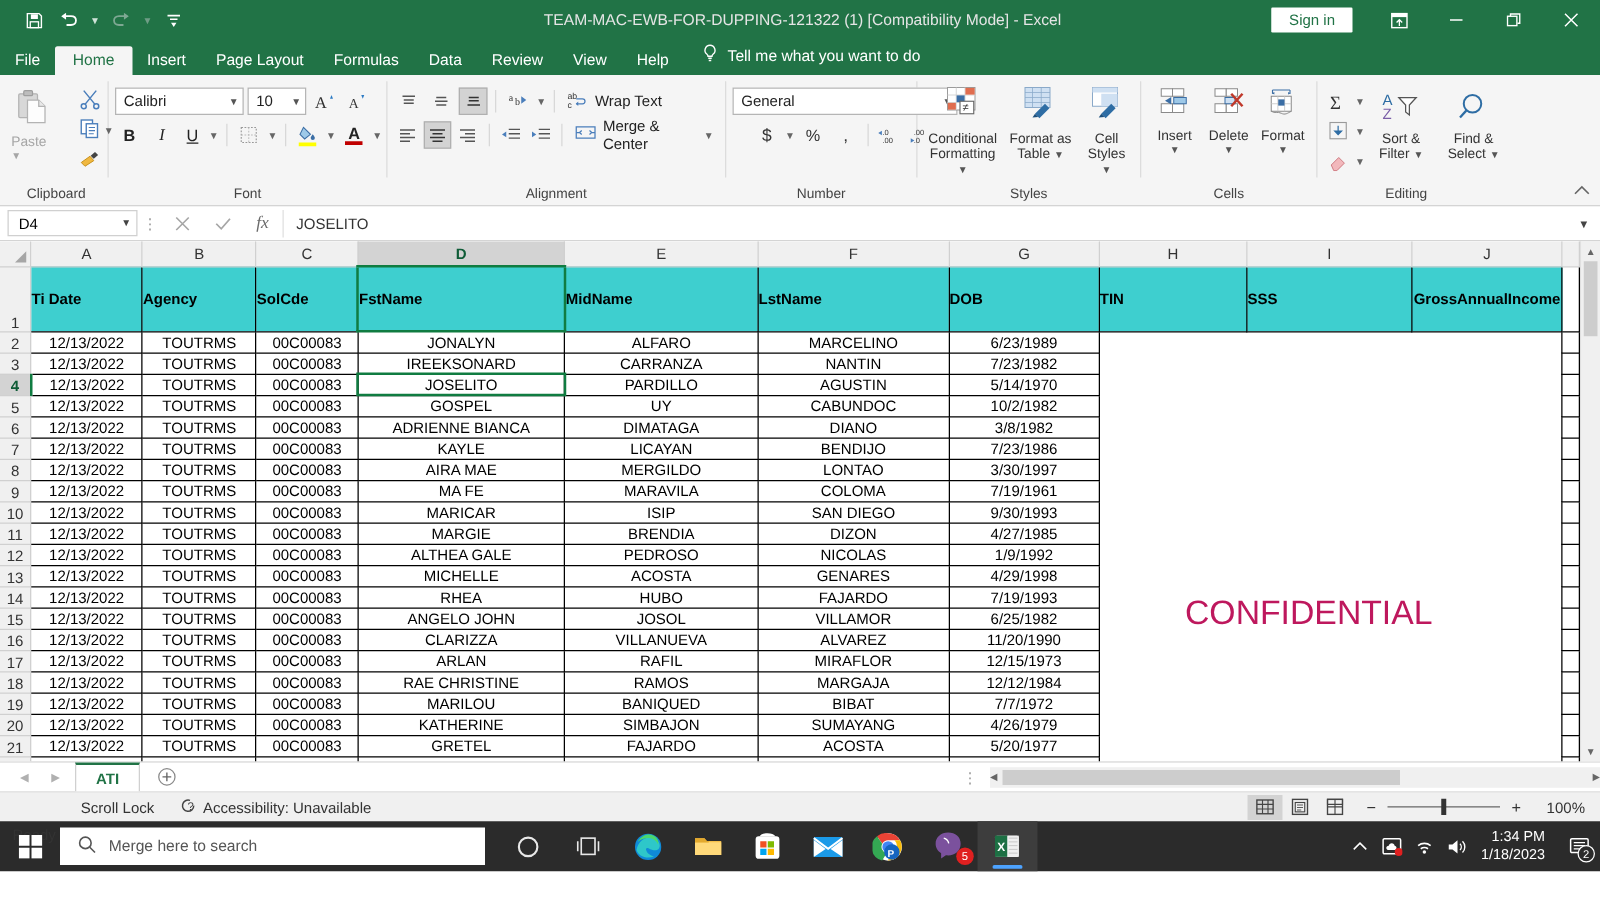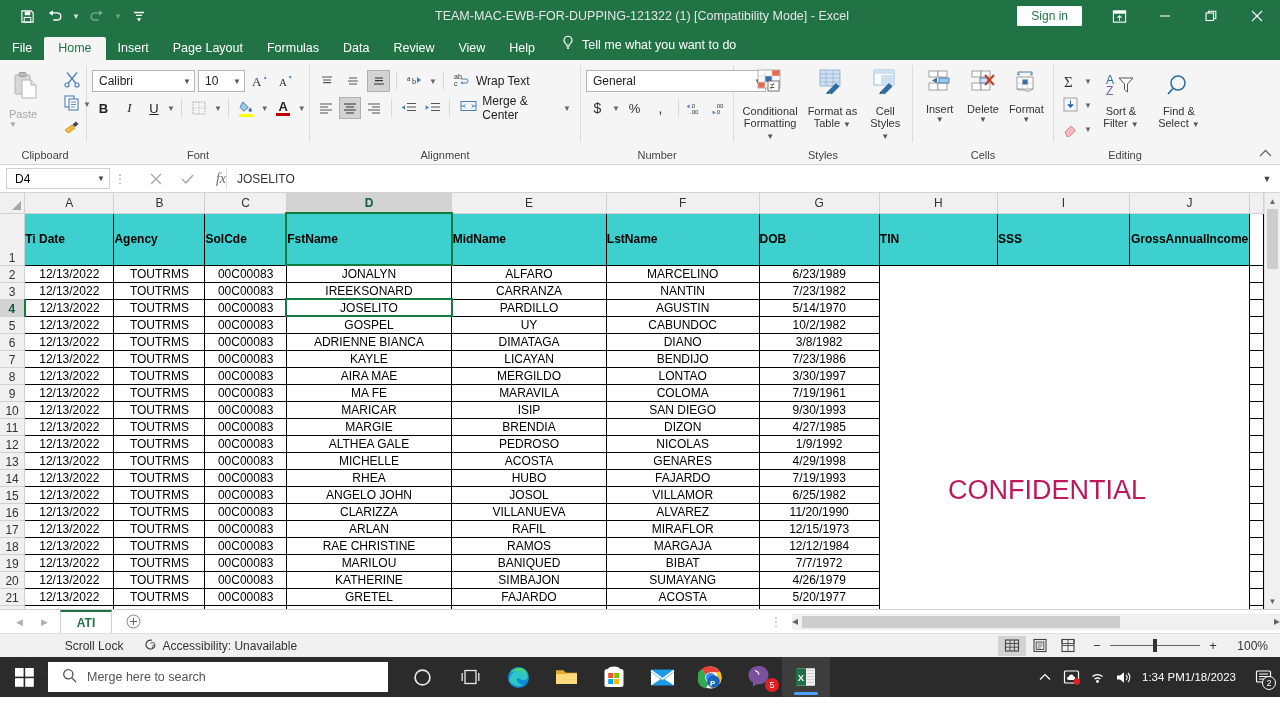--- a/index.html
+++ b/index.html
@@ -84,21 +84,21 @@
   .vsep { width:1px; height:18px; background:#d8d8d8; margin:0 3px; }
   .fill-ic { display:flex; flex-direction:column; align-items:center; justify-content:center; }
   .fill-bar { width:14px; height:3px; margin-top:1px; }
 
   
   .align-rows { display:flex; flex-direction:column; gap:5px; padding-top:4px; }
   .wrap-btn { display:flex; align-items:center; gap:5px; font-size:12px; color:#222; padding:2px 4px; height:22px; }
   .btn-pressed { background:#d3d3d3; border:1px solid #b0b0b0; }
 
   
-  .num-rows { display:flex; flex-direction:column; gap:5px; padding-top:4px; }
+  .num-rows { display:flex; flex-direction:column; gap:5px; padding-top:4px;align-items:center; }
   .numfmt { width:180px; }
 
   
   .bigbtn {
     display:flex; flex-direction:column; align-items:center; width:66px;
     padding:3px 2px 0 2px; text-align:center;
   }
   .bigbtn .bl { font-size:11px; color:#333; line-height:12px; margin-top:3px; }
   .bigbtn.narrow { width:46px; }
   .car-sm { font-size:8px; color:#555; }
@@ -109,21 +109,21 @@
   .collapse-ribbon { position:absolute; right:8px; bottom:4px; color:#666; font-size:11px; }
 
   
   .fbar { height:28px; display:flex; align-items:center; background:#fff; border-bottom:1px solid #d4d4d4; padding:0 2px; }
   .namebox {
     width:104px; height:21px; border:1px solid #d0d0d0; background:#fff; display:flex;
     align-items:center; padding:0 4px 0 8px; font-size:12px; margin-left:4px;
   }
   .namebox .nv { flex:1; }
   .fdots { width:20px; text-align:center; color:#9a9a9a; font-size:12px; }
-  .fbtn { width:32px; height:22px; display:flex; align-items:center; justify-content:flex-end; color:#a6a6a6; font-size:13px; }
+  .fbtn { width:32px; height:22px; display:flex; align-items:center; justify-content:center; color:#a6a6a6; font-size:13px; }
   .fbtn.fx { color:#6b6b6b; font-style:italic; font-family:"Liberation Serif", serif; font-size:14px; }
   .finput { flex:1; height:22px; border-left:1px solid #e0e0e0; display:flex; align-items:center; padding-left:10px; font-size:12px; color:#333; }
   .fcaret { width:22px; text-align:center; color:#444; font-size:9px; }
 
   
   .gridwrap { position:relative; height:416px; background:#fff; display:flex; }
   .sheet { flex:1; position:relative; overflow:hidden; }
   table.grid { border-collapse:collapse; table-layout:fixed; }
   table.grid th, table.grid td { padding:0; }
   .colhdr {
@@ -196,21 +196,21 @@
   .searchbox {
     width:340px; height:30px; background:#fff; display:flex; align-items:center;
     gap:10px; padding-left:14px; color:#555; font-size:12.5px;
   }
   .tb-icons { display:flex; align-items:center; gap:0; margin-left:10px; }
   .tb-ic { width:48px; height:40px; display:flex; align-items:center; justify-content:center; position:relative; }
   .tb-ic.active { background:#3d3d3d; }
   .tb-underline { position:absolute; bottom:2px; left:12px; right:12px; height:3px; background:#4da3ff; border-radius:2px; }
   .tray { margin-left:auto; display:flex; align-items:center; color:#fff; gap:0; }
   .tray-ic { width:26px; height:40px; display:flex; align-items:center; justify-content:center; color:#fff; }
-  .clock { display:flex; flex-direction:row; align-items:flex-end; font-size:11.5px; color:#fff; padding:0 10px 0 6px; line-height:14px; }
+  .clock { display:flex; flex-direction:column; align-items:flex-end; font-size:11.5px; color:#fff; padding:0 10px 0 6px; line-height:14px; }
   .notif { width:34px; height:40px; display:flex; align-items:center; justify-content:center; position:relative; }
   .notif-badge {
     position:absolute; right:4px; bottom:7px; width:14px; height:14px; border-radius:50%;
     background:#2b2b2b; border:1px solid #fff; color:#fff; font-size:9px;
     display:flex; align-items:center; justify-content:center;
   }
 </style>
 </head>
 <body>
 

